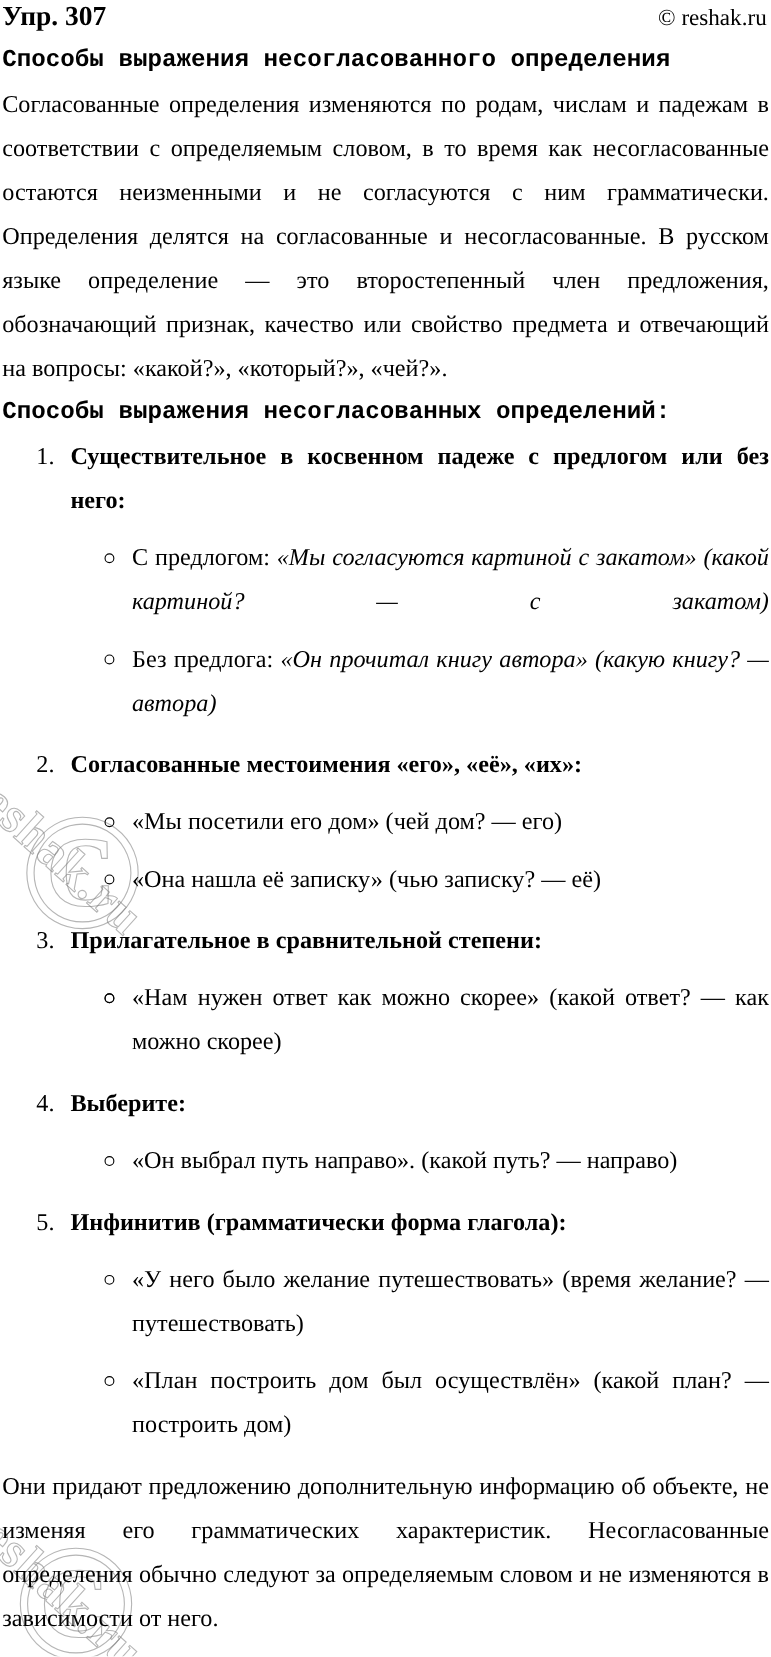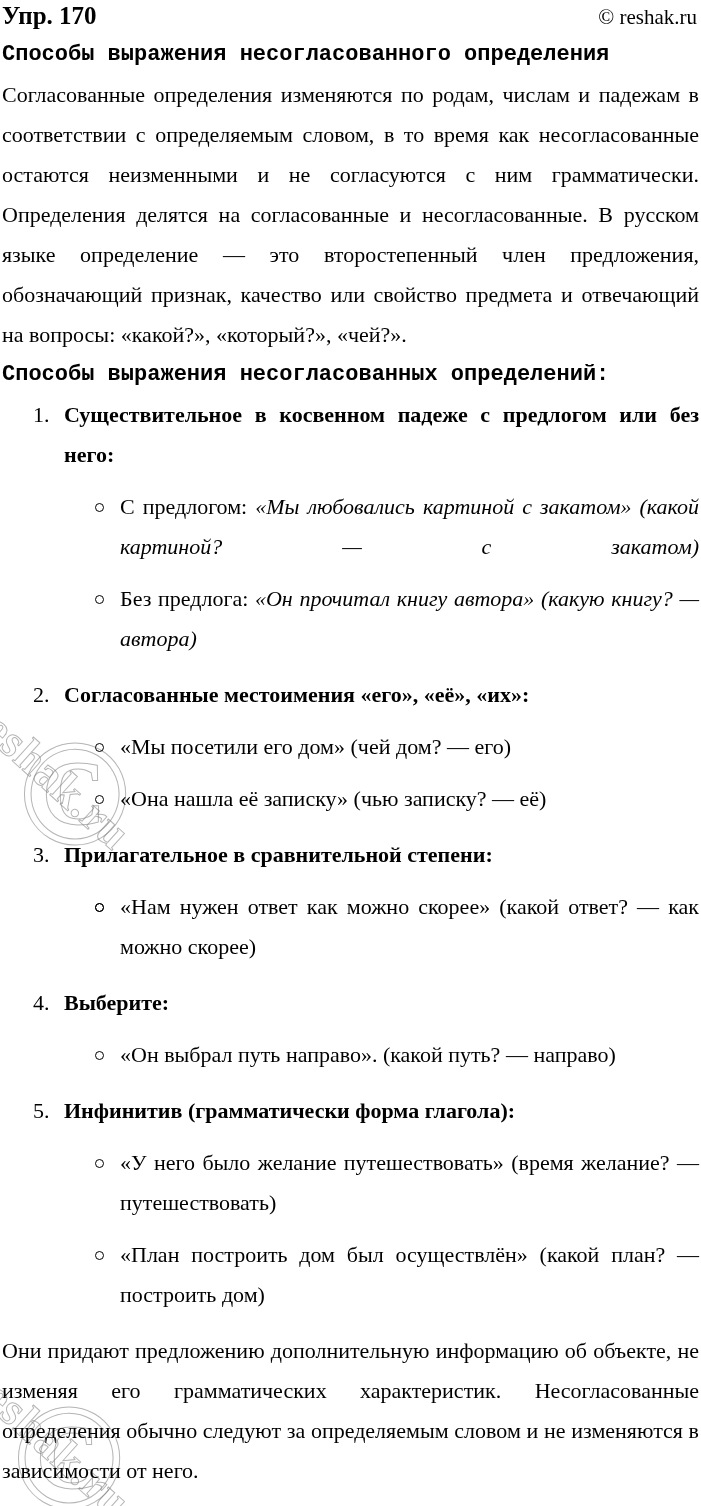--- a/index.html
+++ b/index.html
@@ -173,37 +173,37 @@
 <div class="page">
 
   <div class="wm-layer">
     <span class="wm wm-text wm-a">reshak.ru</span>
     <span class="wm wm-c wm-a-c">©</span>
     <span class="wm wm-text wm-b">reshak.ru</span>
     <span class="wm wm-c wm-b-c">©</span>
   </div>
 
   <div class="topbar">
-    <div class="ex-number">Упр. 170</div>
+    <div class="ex-number">Упр. 307</div>
     <div class="copyright">© reshak.ru</div>
   </div>
 
   <div class="sec-title tight">Способы выражения несогласованного определения</div>
 
   <p class="body lastline-left">Согласованные определения изменяются по родам, числам и падежам в соответствии с определяемым словом, в то время как несогласованные остаются неизменными и не согласуются с ним грамматически. Определения делятся на согласованные и несогласованные. В русском языке определение — это второстепенный член предложения, обозначающий признак, качество или свойство предмета и отвечающий на вопросы: «какой?», «который?», «чей?».</p>
 
   <div class="sec-title tight">Способы выражения несогласованных определений:</div>
 
   <ol class="items" id="items-root">
       <li>
         <div class="num-head"><span class="num">1.</span><span>Существительное в косвенном падеже с предлогом или без него:</span></div>
         <ul class="subs">
           <li class="justify-full"><span class="hollow">
               <i></i>
-            </span><span>С предлогом: </span><span class="it">«Мы любовались картиной с закатом» (какой картиной? — с закатом)</span></li>
+            </span><span>С предлогом: </span><span class="it">«Мы согласуются картиной с закатом» (какой картиной? — с закатом)</span></li>
           <li class="justify-full"><span class="hollow">
               <i></i>
             </span><span>Без предлога: </span><span class="it">«Он прочитал книгу автора» (какую книгу? — автора)</span></li>
         </ul>
         <div class="gap-m"></div>
       </li>
       <li>
         <div class="num-head"><span class="num">2.</span><span>Согласованные местоимения «его», «её», «их»:</span></div>
         <ul class="subs">
           <li><span class="hollow">

